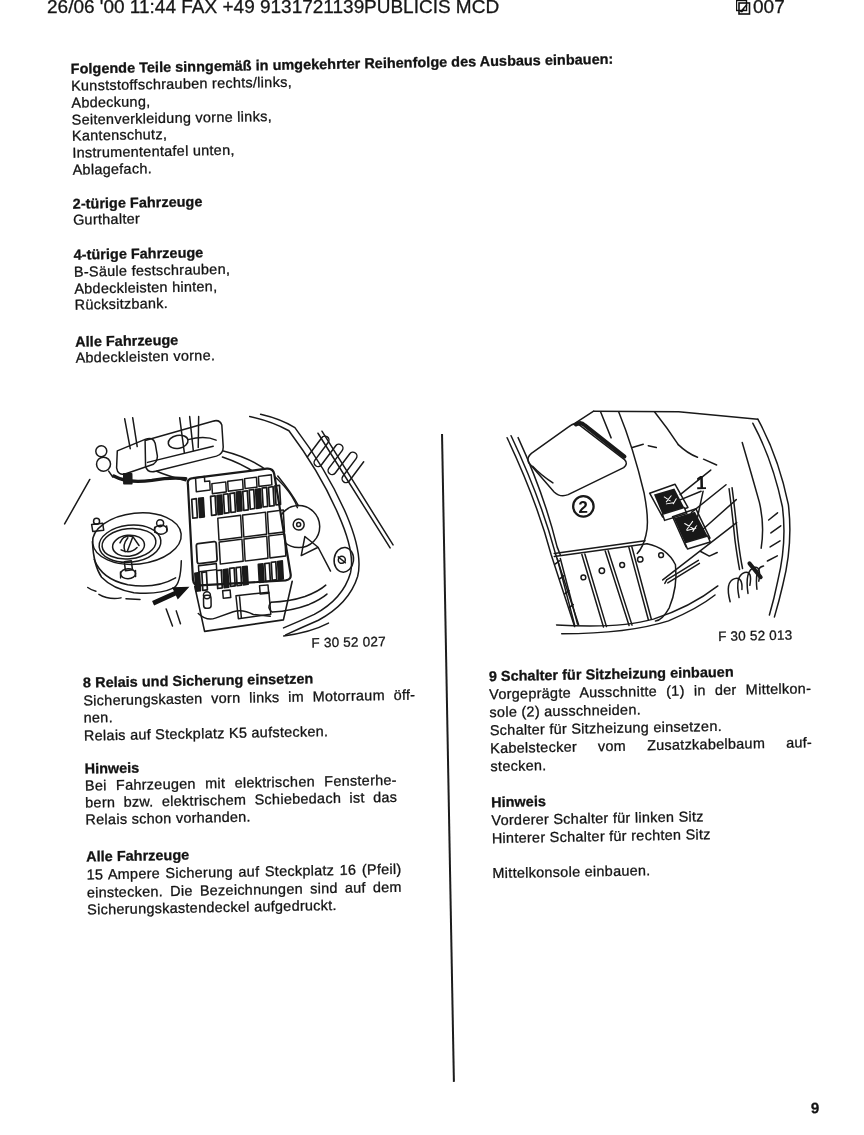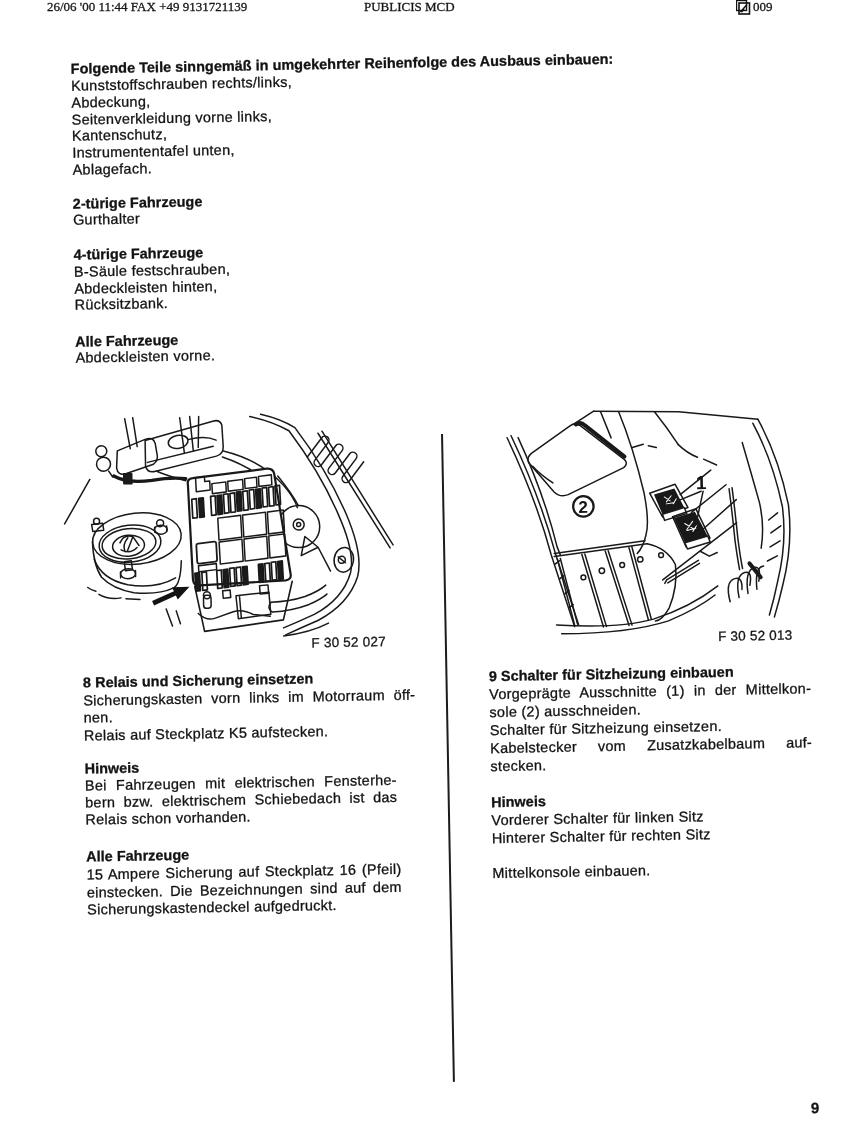--- a/index.html
+++ b/index.html
@@ -1,33 +1,33 @@
 <!DOCTYPE html>
 <html><head>
 <meta charset="utf-8">
 <style>
   html,body{margin:0;padding:0;}
   body{width:864px;height:1135px;background:#fff;overflow:hidden;position:relative;
        font-family:"Liberation Sans",sans-serif;color:#101010;}
   #hdr{position:absolute;left:0;top:0;width:748px;height:20px;-webkit-text-stroke:0.3px #161616;
-       font-family:Liberation Serif, serif;font-size:13px;line-height:14px;color:#161616;}
+       font-family:Liberation Sans, sans-serif;font-size:19px;line-height:14px;color:#161616;}
   #hdr span{position:absolute;top:0;white-space:pre;}
   #rot{position:absolute;left:0;top:0;width:864px;height:1135px;
        transform:rotate(-1.05deg);transform-origin:0 0;}
   .blk{position:absolute;font-size:14.4px;letter-spacing:0.3px;white-space:pre;color:#131313;-webkit-text-stroke:0.3px #131313;}
   .blk b{letter-spacing:0.05px;}
   .j{white-space:normal;text-align-last:justify;}
   .cap{position:absolute;font-size:13.5px;line-height:14px;letter-spacing:0.2px;color:#161616;white-space:pre;-webkit-text-stroke:0.3px #161616;}
 </style>
 </head>
 <body>
   <div id="hdr">
     <span style="left:47px">26/06 '00 11:44 FAX +49 9131721139</span>
     <span style="left:364px">PUBLICIS MCD</span>
-    <span style="left:753px">009</span>
+    <span style="left:753px">007</span>
     <svg style="position:absolute;left:736px;top:0" width="16" height="16" viewBox="0 0 16 16">
       <rect x="0.5" y="0.5" width="10" height="10" fill="none" stroke="#111" stroke-width="1.4"></rect>
       <rect x="3" y="3" width="10.5" height="11" fill="none" stroke="#111" stroke-width="1.6"></rect>
       <path d="M4.5 12 L11 4.5 M5.5 12 L8 9" stroke="#111" stroke-width="1.5" fill="none"></path>
     </svg>
   </div>
 
   <div id="rot">
 
     <div class="blk" style="left:69.5px;top:62.2px;line-height:16.8px;"><b>Folgende Teile sinngemäß in umgekehrter Reihenfolge des Ausbaus einbauen:</b>

